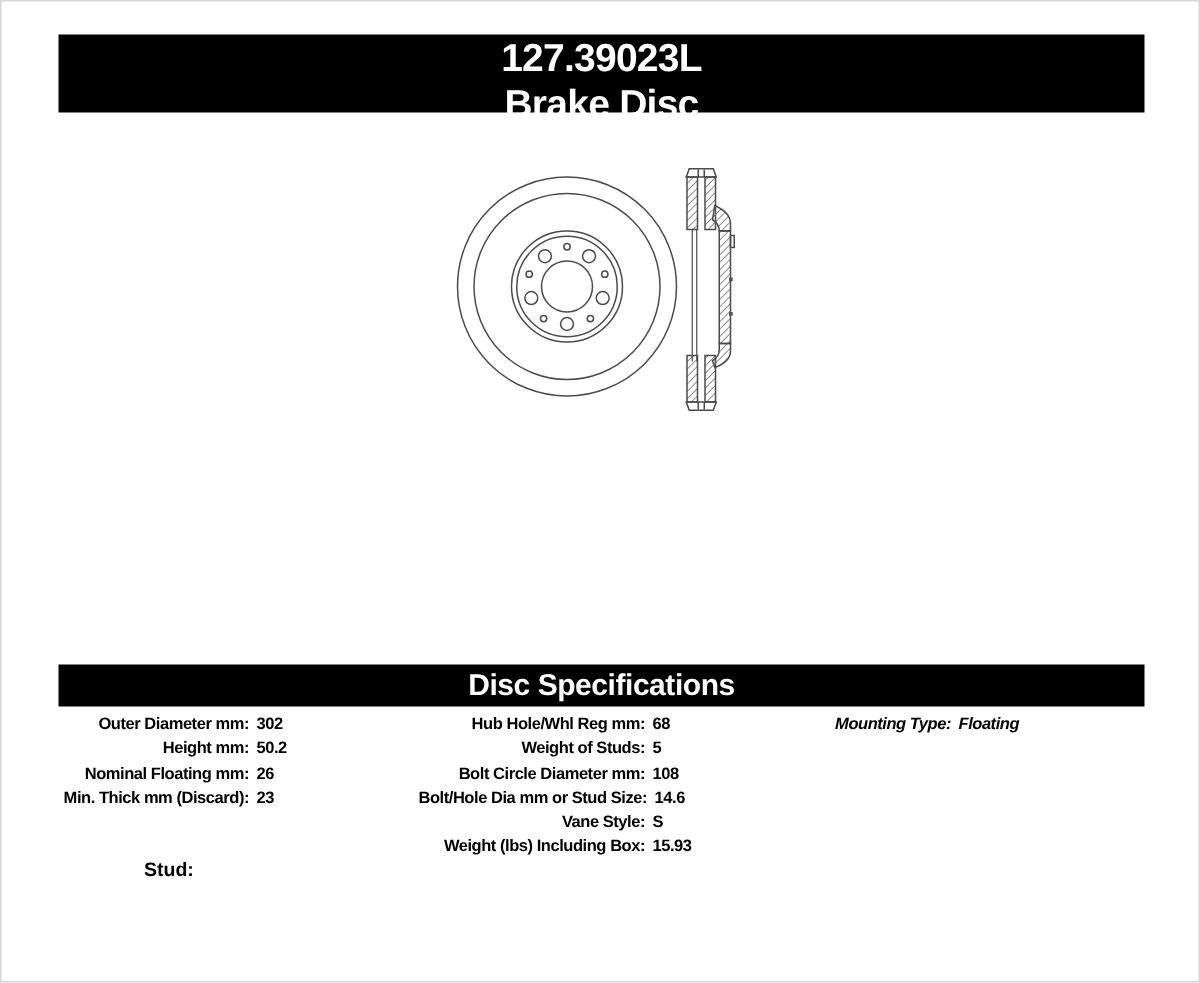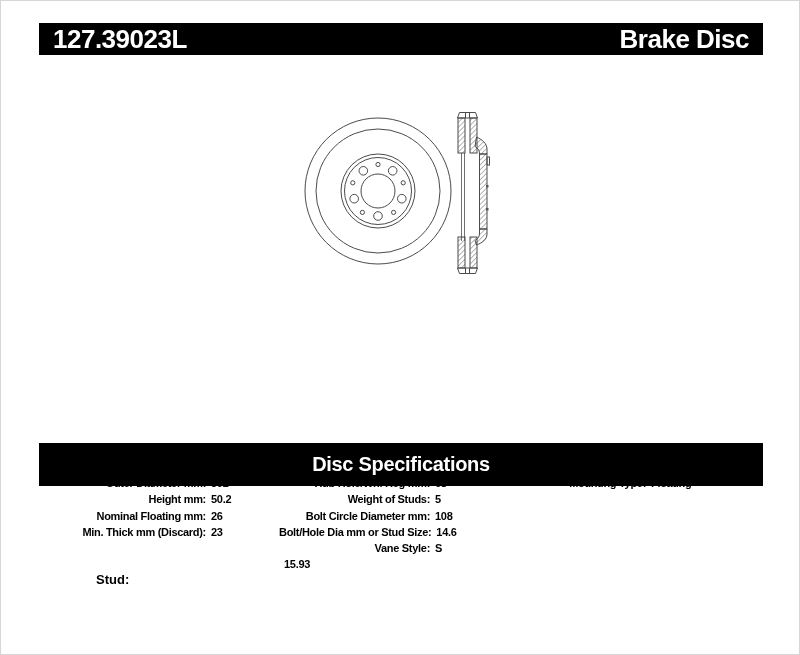--- a/index.html
+++ b/index.html
@@ -13,45 +13,45 @@
     overflow: hidden;
   }
   .page {
     position: absolute; inset: 0;
     border: 1px solid #d6d6d6;
     box-sizing: border-box;
     background: #ffffff;
   }
   .topbar {
     position: absolute; left: 38px; top: 22px;
-    width: 724px; height: 32px;
+    width: 724px; height: 52px;
     background: #000000; color: #ffffff;
     display: flex; align-items: center; justify-content: space-between;
     padding: 0 14px; box-sizing: border-box;
-    font-size: 26px; letter-spacing: -0.5px;
+    font-size: 26px; letter-spacing: -0.5px; flex-direction: column;
   }
   .drawing {
     position: absolute; left: 290px; top: 95px;
   }
   .specbar {
     position: absolute; left: 38px; top: 442px;
-    width: 724px; height: 43px;
+    width: 724px; height: 28px;
     background: #000000; color: #ffffff;
     display: flex; align-items: center; justify-content: center;
     font-size: 20px; letter-spacing: -0.3px;
   }
   .col { position: absolute; top: 474px; font-size: 11px; letter-spacing: -0.3px; }
   .col .row { display: flex; height: 16.3px; line-height: 16.3px; white-space: nowrap; }
   .col .lbl { text-align: right; }
   .col .val { padding-left: 5px; }
   .col-left  { left: 38px;  width: 235px; }
-  .col-left  .lbl { flex: 0 0 127px; margin-left: 40px; }
+  .col-left  .lbl { flex: 0 0 127px; }
   .col-mid   { left: 278px; width: 250px; }
   .col-mid   .lbl { flex: 0 0 151px; }
-  .col-right { left: 556px; width: 202px; }
+  .col-right { left: 544px; width: 202px; font-style: italic; }
   .col-right .lbl { flex: 0 0 89px; }
   .note {
     position: absolute; left: 95px; top: 571px;
     font-size: 13px; line-height: 16px;
   }
 </style>
 </head>
 <body>
 
 <div class="page">
@@ -156,20 +156,21 @@
     </div>
     <div class="row">
       <span class="lbl">Bolt/Hole Dia mm or Stud Size:</span>
       <span class="val">14.6</span>
     </div>
     <div class="row">
       <span class="lbl">Vane Style:</span>
       <span class="val">S</span>
     </div>
     <div class="row">
+      <span class="lbl">Weight (lbs) Including Box:</span>
       <span class="val">15.93</span>
     </div>
   </div>
 
   <div class="col col-right">
     <div class="row">
       <span class="lbl">Mounting Type:</span>
       <span class="val">Floating</span>
     </div>
   </div>

